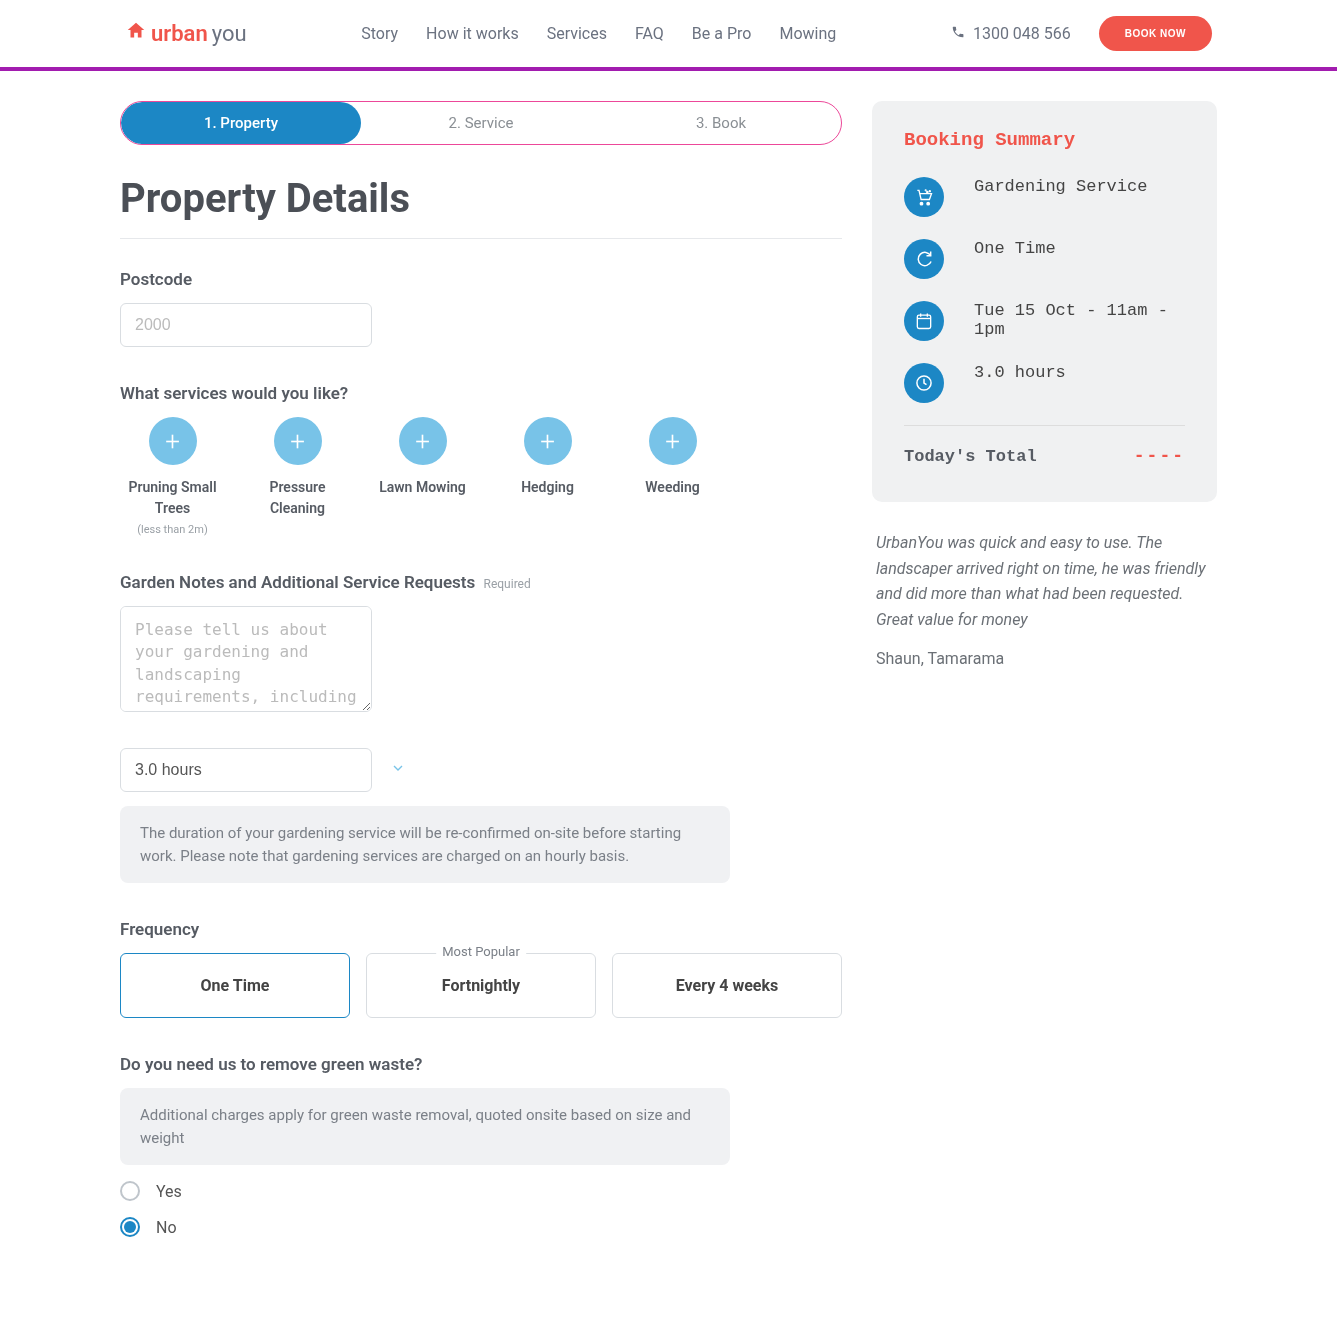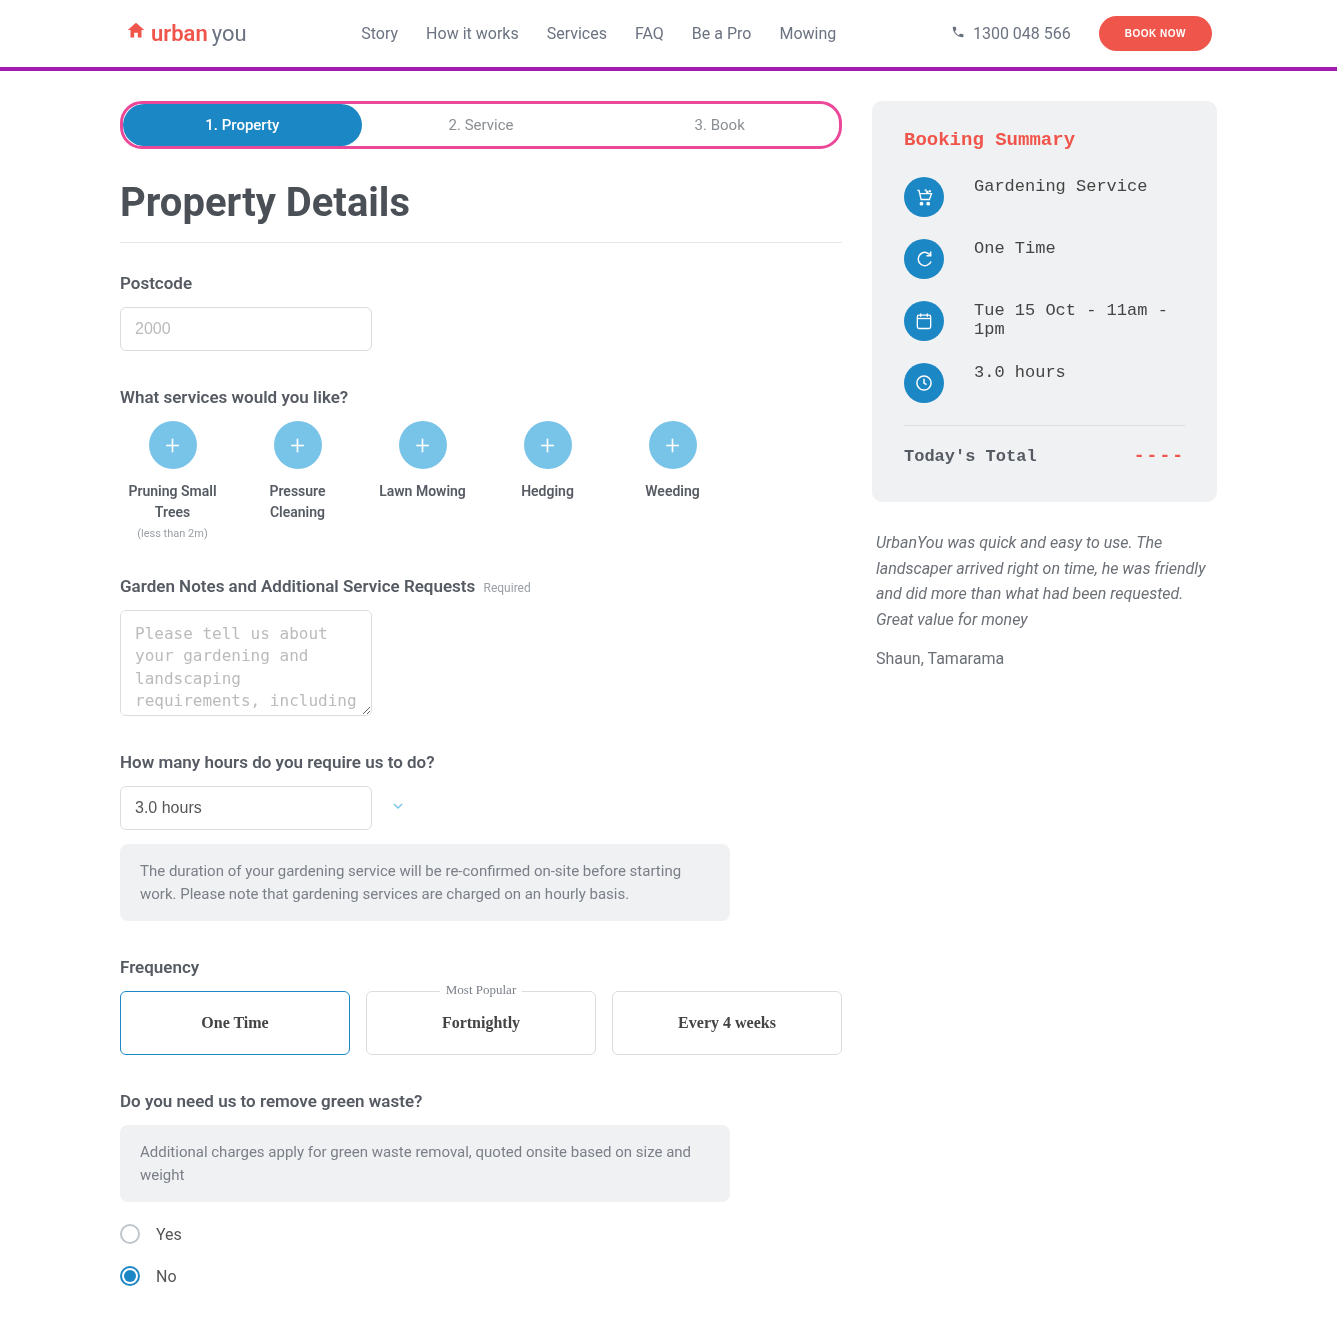--- a/index.html
+++ b/index.html
@@ -68,21 +68,21 @@
     gap: 30px;
     padding: 30px 120px;
     align-items: flex-start;
   }
   .main { flex: 1; max-width: 735px; }
   .sidebar { width: 350px; }
 
   
   .steps {
     display: flex;
-    border: 3px solid #ec4899;
+    border: 1px solid #ec4899;
     border-radius: 22px;
     overflow: hidden;
     margin-bottom: 30px;
   }
   .step {
     flex: 1;
     text-align: center;
     padding: 12px;
     font-size: 15px;
     color: #8a8f94;
@@ -208,41 +208,40 @@
     position: relative;
     flex: 0 0 230px;
     border: 1px solid #d9dde1;
     border-radius: 6px;
     padding: 22px 10px;
     text-align: center;
     font-weight: 700;
     font-size: 16px;
     color: #444;
     cursor: pointer;
-    font-family: Liberation Serif, serif;
   }
   .freq-card.selected { border-color: #1c87c5; }
   .freq-badge {
     position: absolute;
     top: -10px;
     left: 50%;
     transform: translateX(-50%);
     background: #fff;
     padding: 0 6px;
     font-size: 13px;
     font-weight: 400;
     color: #7b8088;
   }
 
   
   .radio-row {
     display: flex;
     align-items: center;
     gap: 16px;
-    margin-top: 22px;
+    margin-top: 16px;
     cursor: pointer;
     text-align: center;
   }
   .radio-outer {
     width: 20px; height: 20px;
     border: 2px solid #bfc5cb;
     border-radius: 50%;
     display: flex;
     align-items: center;
     justify-content: center;
@@ -388,21 +387,20 @@
 
     <div class="form-group">
       <div class="section-label">
         <span>Garden Notes and Additional Service Requests</span>
         <span class="required-tag">Required</span>
       </div>
       <textarea class="input" placeholder="Please tell us about your gardening and landscaping requirements, including any other services you would like (ie mulching, planting small plants)" style=""></textarea>
     </div>
 
     <div class="form-group">
-      <div class="section-label">How many hours do you require us to do?</div>
       <div class="select-wrap">
         <input class="input" readonly="" value="3.0 hours" style="">
         <span class="chevron">
           <svg width="16" height="16" viewBox="0 0 24 24" fill="none" stroke="currentColor" stroke-width="2">
               <polyline points="6 9 12 15 18 9"></polyline>
             </svg>
         </span>
       </div>
       <div class="info-box">The duration of your gardening service will be re-confirmed on-site before starting work. Please note that gardening services are charged on an hourly basis.</div>
     </div>

